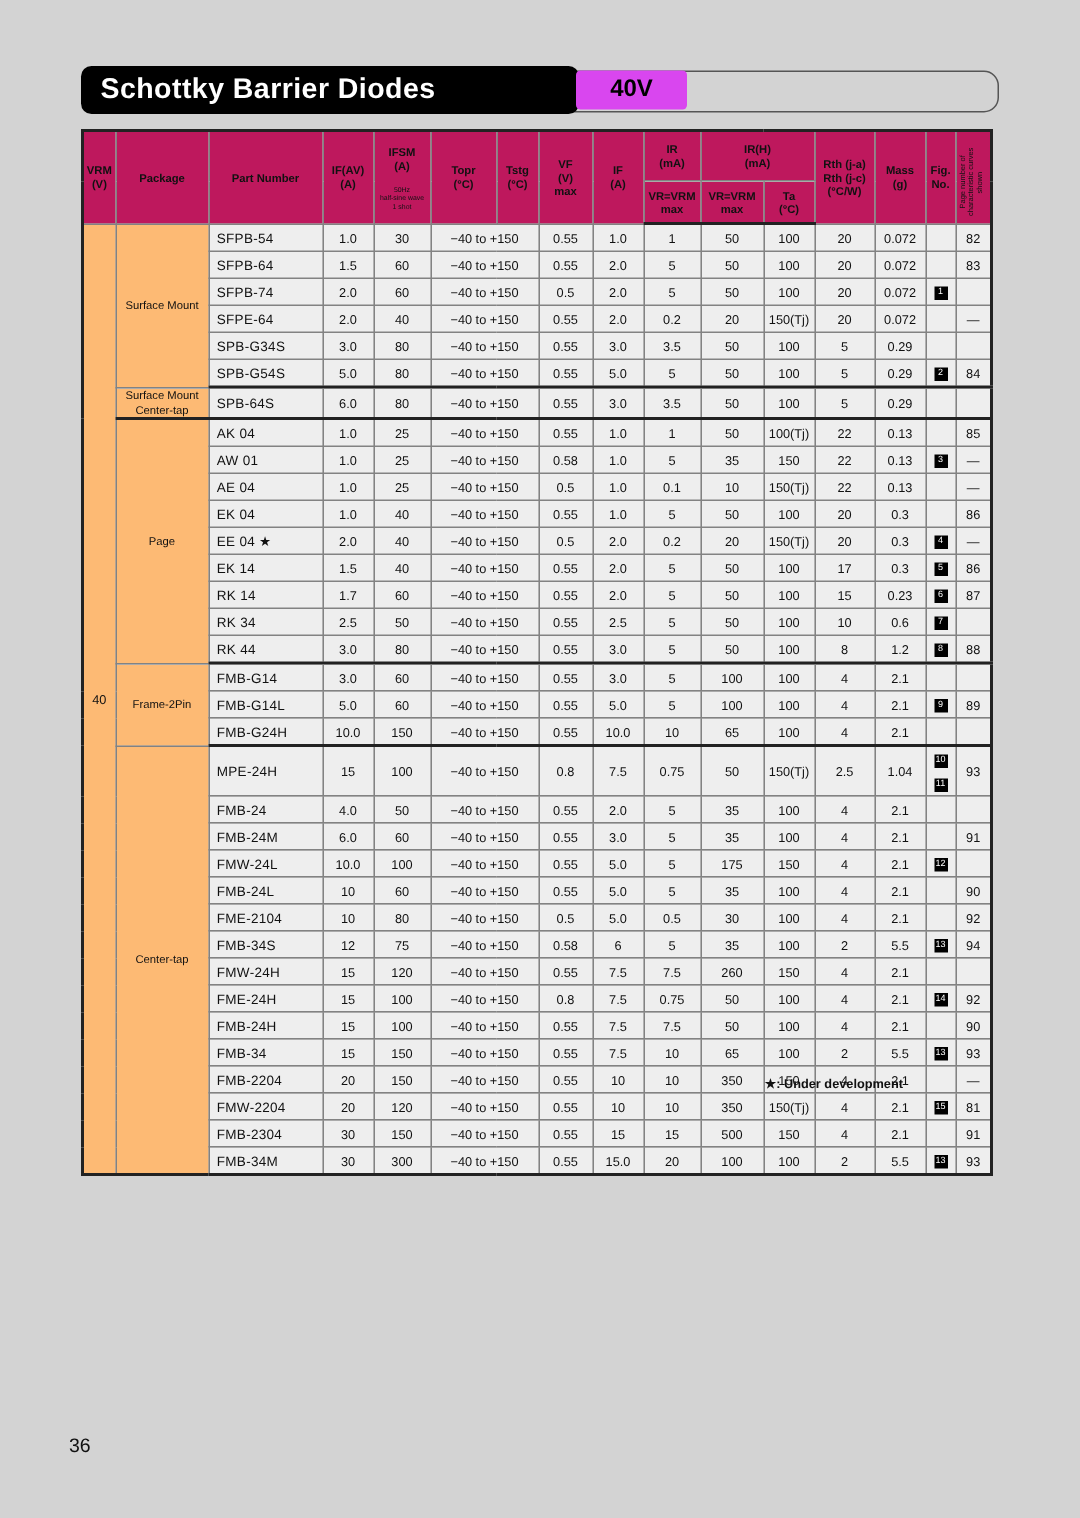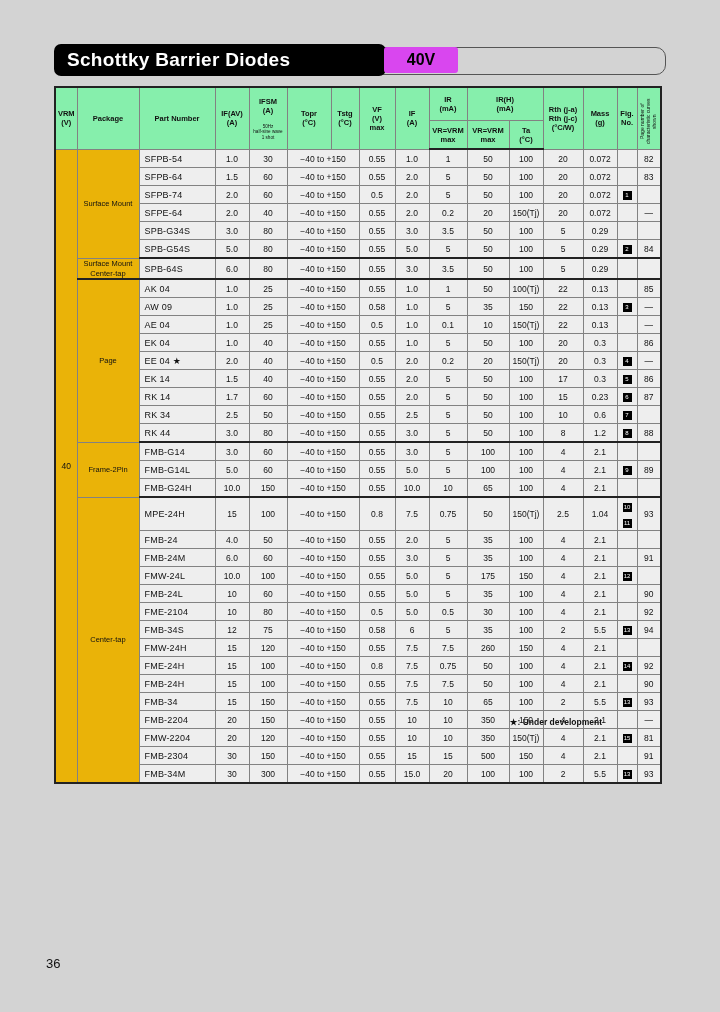--- a/index.html
+++ b/index.html
@@ -7,27 +7,27 @@
 
   .hdr{position:absolute;left:54px;top:44px;width:614px;height:32px;}
   .hdr-outline{position:absolute;left:2px;top:3px;width:608px;height:26px;border:1px solid #555;border-radius:10px;}
   .title-bar{position:absolute;left:0;top:0;width:332px;height:32px;background:#000;border-radius:7px;color:#fff;
              font-size:19px;font-weight:bold;line-height:32px;padding-left:13px;box-sizing:border-box;letter-spacing:0.3px;}
   .volt-box{position:absolute;left:330px;top:3px;width:74px;height:26px;background:#d946ef;border-radius:3px;
             text-align:center;line-height:26px;font-size:16px;font-weight:bold;color:#000;}
 
   table.spec{position:absolute;left:54px;top:86px;border-collapse:collapse;table-layout:fixed;width:608px;border:2px solid #222;}
   .spec th,.spec td{border:1px solid #828282;padding:0;text-align:center;vertical-align:middle;overflow:hidden;}
-  .spec thead th{background:#86efac;font-weight:bold;font-size:7.5px;line-height:1.2;white-space:pre-line;}
+  .spec thead th{background:#be185d;font-weight:bold;font-size:7.5px;line-height:1.2;white-space:pre-line;}
   .spec thead tr:first-child{height:27px;}
   .spec thead tr:last-child{height:23px;}
   .spec thead tr:last-child th{border-bottom:2px solid #222;}
   .spec td{background:#eeeeee;font-size:8.5px;height:17px;line-height:16px;}
   td.part{text-align:left;padding-left:5px;font-size:9px;letter-spacing:0.2px;}
-  td.pkg,td.vrm{background:#eab308;font-size:7.5px;white-space:pre-line;line-height:1.3;}
+  td.pkg,td.vrm{background:#fdba74;font-size:7.5px;white-space:pre-line;line-height:1.3;}
   td.vrm{font-size:8.5px;}
   tr.group-end td{border-bottom:2px solid #222;}
   .ifsm-label{display:block;}
   .note{display:block;font-weight:normal;font-size:4.6px;line-height:1.15;white-space:pre-line;}
   th.sub{font-size:5.5px;font-weight:normal;}
   th.vert span{writing-mode:vertical-rl;transform:rotate(180deg);font-size:5px;font-weight:normal;line-height:1.15;
                display:inline-block;max-height:47px;white-space:normal;}
   .figbox{display:inline-block;min-width:8px;height:9px;background:#000;color:#fff;font-size:6px;line-height:9px;
           vertical-align:middle;margin:0 0.5px;padding:0 0.5px;}
   .footnote{position:absolute;left:54px;top:717px;width:548px;text-align:right;font-size:8.5px;font-weight:bold;}
@@ -229,21 +229,21 @@
         <td>1.0</td>
         <td>1</td>
         <td>50</td>
         <td>100(Tj)</td>
         <td>22</td>
         <td>0.13</td>
         <td></td>
         <td>85</td>
       </tr>
       <tr>
-        <td class="part">AW 09</td>
+        <td class="part">AW 01</td>
         <td>1.0</td>
         <td>25</td>
         <td colspan="2">−40 to +150</td>
         <td>0.58</td>
         <td>1.0</td>
         <td>5</td>
         <td>35</td>
         <td>150</td>
         <td>22</td>
         <td>0.13</td>

